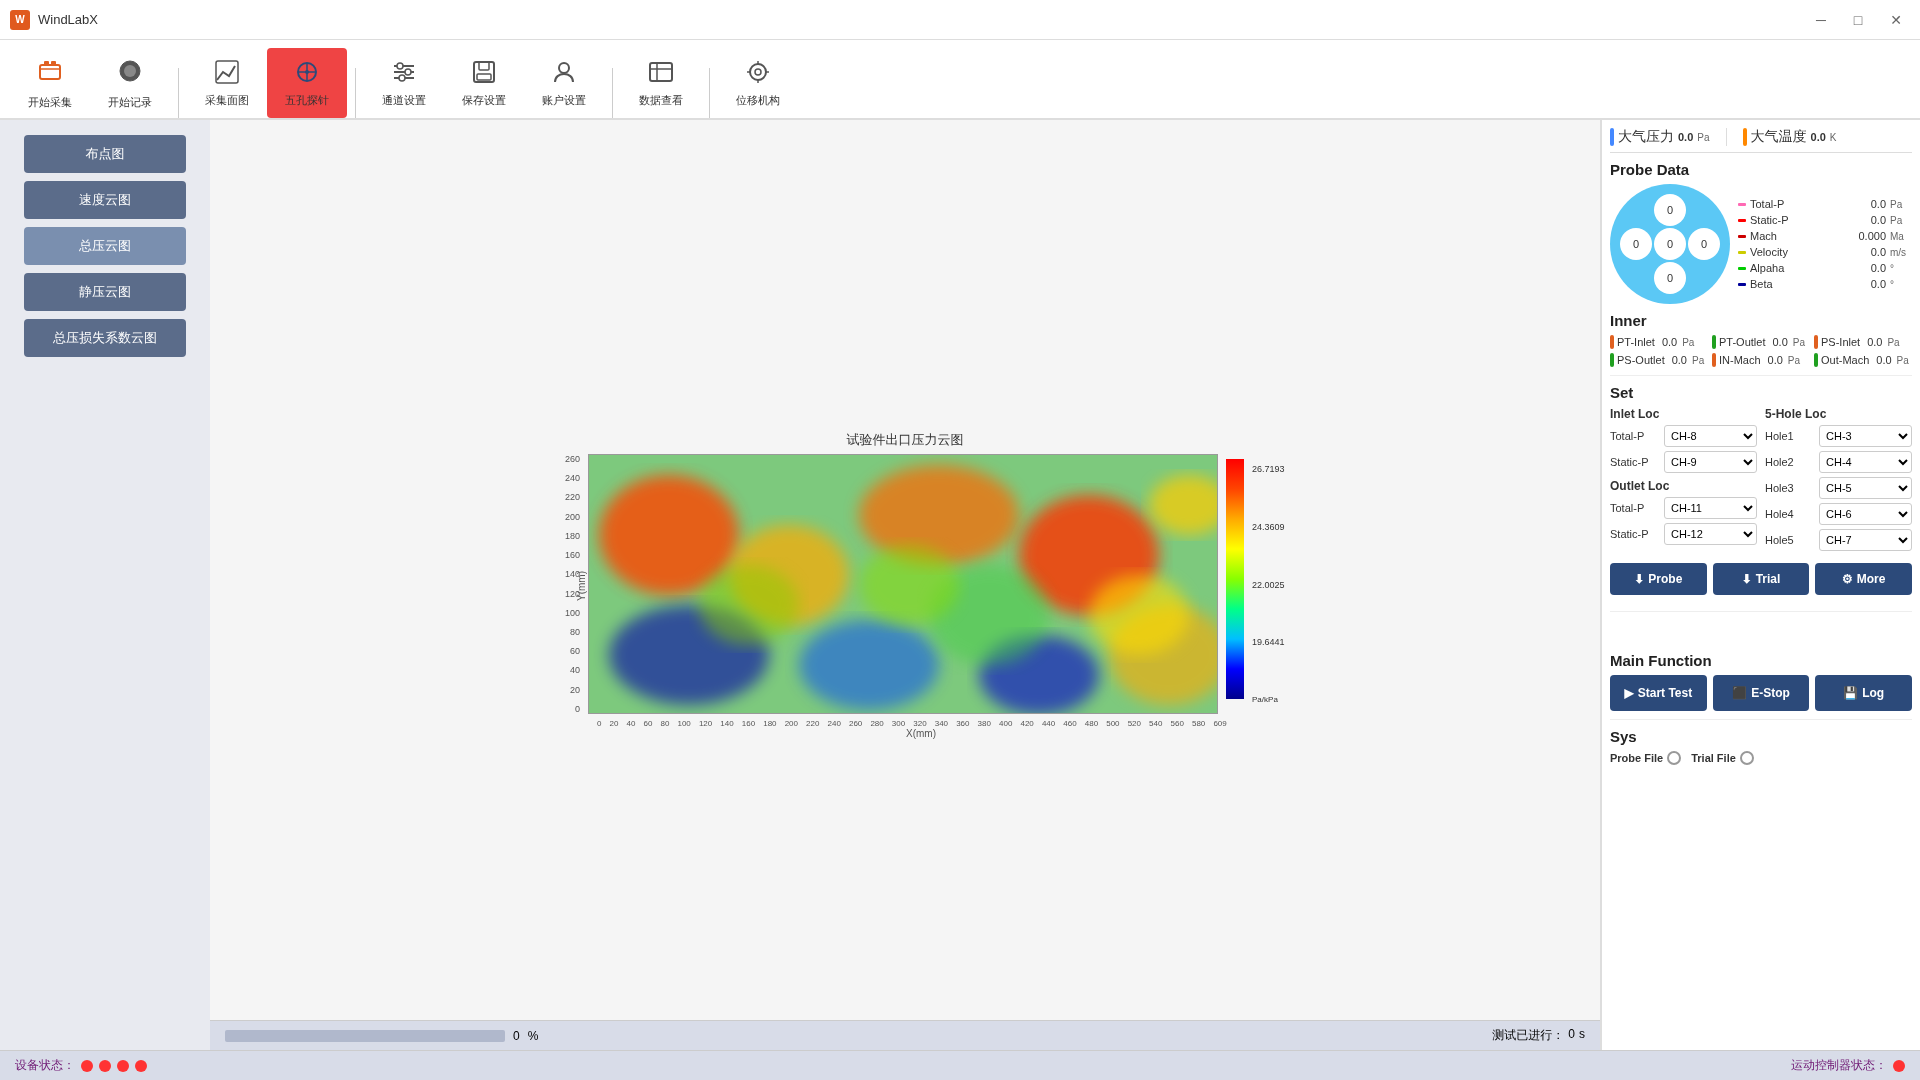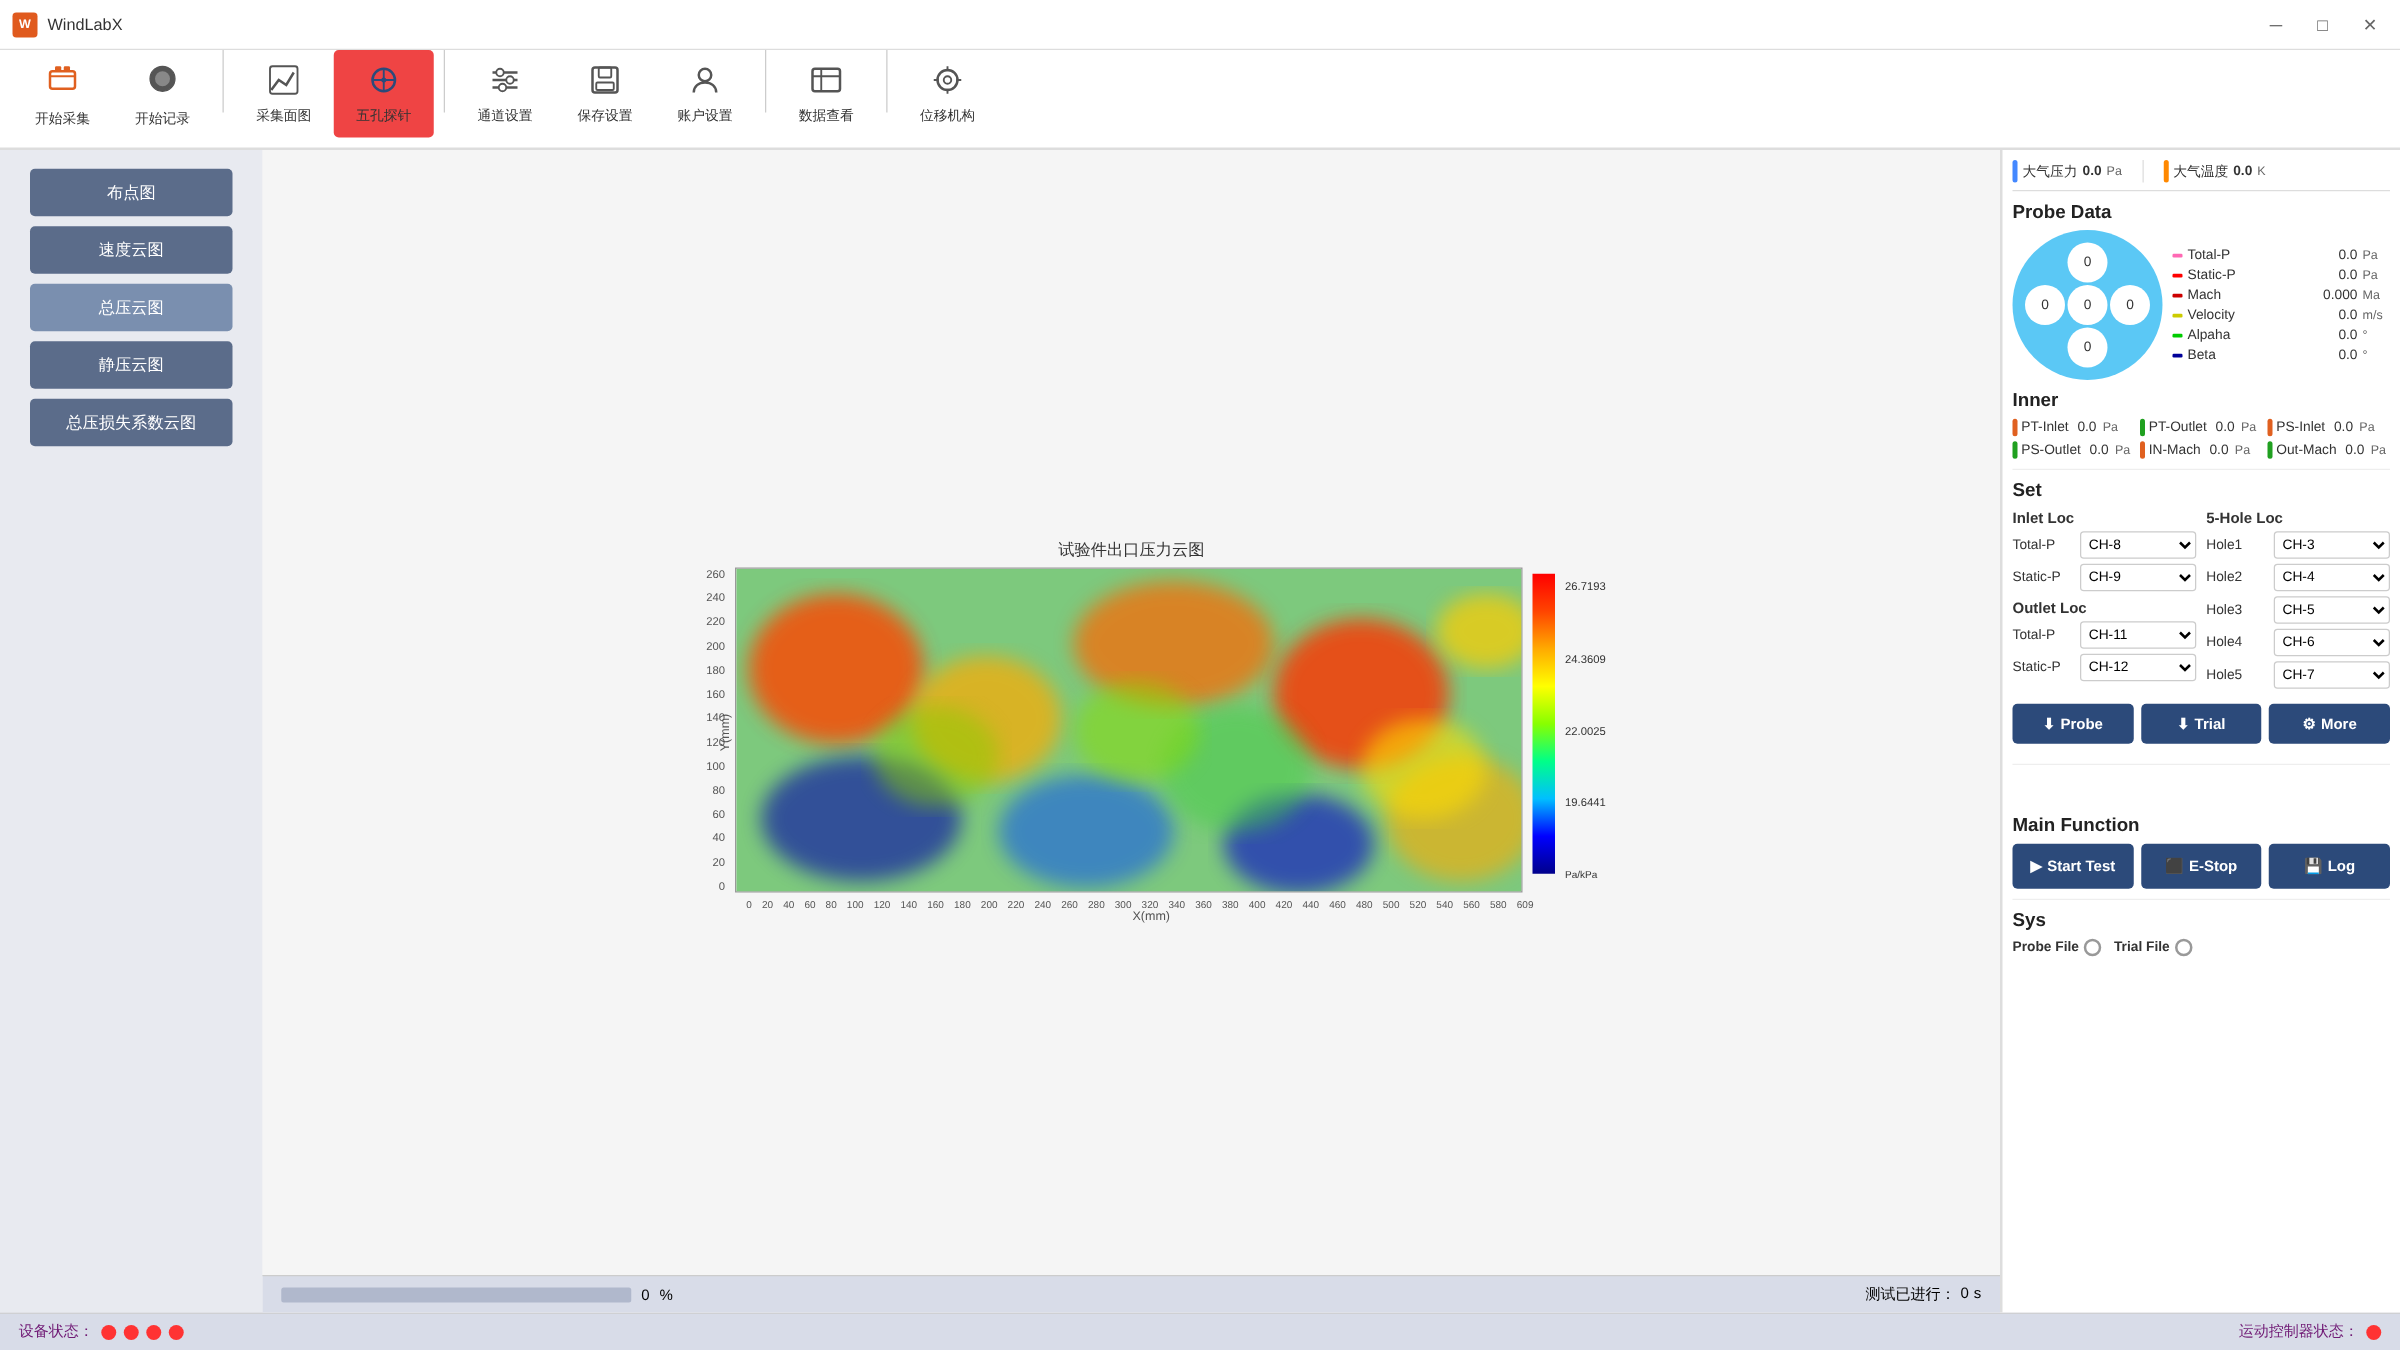--- a/index.html
+++ b/index.html
@@ -11,21 +11,21 @@
       background: #fff; height: 40px; padding: 0 10px;
       border-bottom: 1px solid #ddd;
     }
     .title-bar-left { display: flex; align-items: center; gap: 8px; }
     .app-icon { width: 20px; height: 20px; background: #e05a1e; border-radius: 3px; display: flex; align-items: center; justify-content: center; color: white; font-size: 10px; font-weight: bold; }
     .title-bar-right { display: flex; gap: 12px; }
     .win-btn { background: none; border: none; cursor: pointer; font-size: 14px; color: #666; padding: 4px 8px; }
 
     
     .toolbar {
-      display: flex; align-items: flex-start; background: #fff;
+      display: flex; align-items: flex-end; background: #fff;
       height: 80px; padding: 0 10px;
       border-bottom: 2px solid #ddd;
     }
     .toolbar-group { display: flex; align-items: center; }
     .toolbar-item {
       display: flex; flex-direction: column; align-items: center; justify-content: center;
       width: 80px; height: 70px; cursor: pointer; border-radius: 4px; gap: 4px;
       padding: 4px;
     }
     .toolbar-item.active { background: #d0d8e8; }
@@ -57,21 +57,21 @@
       width: 320px; background: #fff; border-left: 2px solid #ddd;
       display: flex; flex-direction: column; overflow-y: auto; padding: 8px;
     }
 
     
     .atmo-bar {
       display: flex; align-items: center; gap: 10px; border-bottom: 1px solid #ddd;
       padding-bottom: 6px; margin-bottom: 8px;
     }
     .atmo-item { display: flex; align-items: center; gap: 4px; }
-    .atmo-label { font-size: 11px; color: #333; }
+    .atmo-label { font-size: 14px; color: #333; }
     .atmo-value { font-size: 11px; font-weight: bold; color: #333; }
     .atmo-unit { font-size: 10px; color: #666; }
 
     
     .section-title { font-size: 15px; font-weight: bold; color: #222; margin-bottom: 6px; }
     .probe-hole {
       width: 32px; height: 32px; background: white; border-radius: 16px;
       display: flex; align-items: center; justify-content: center; font-size: 11px; color: #333;
       position: absolute;
     }

